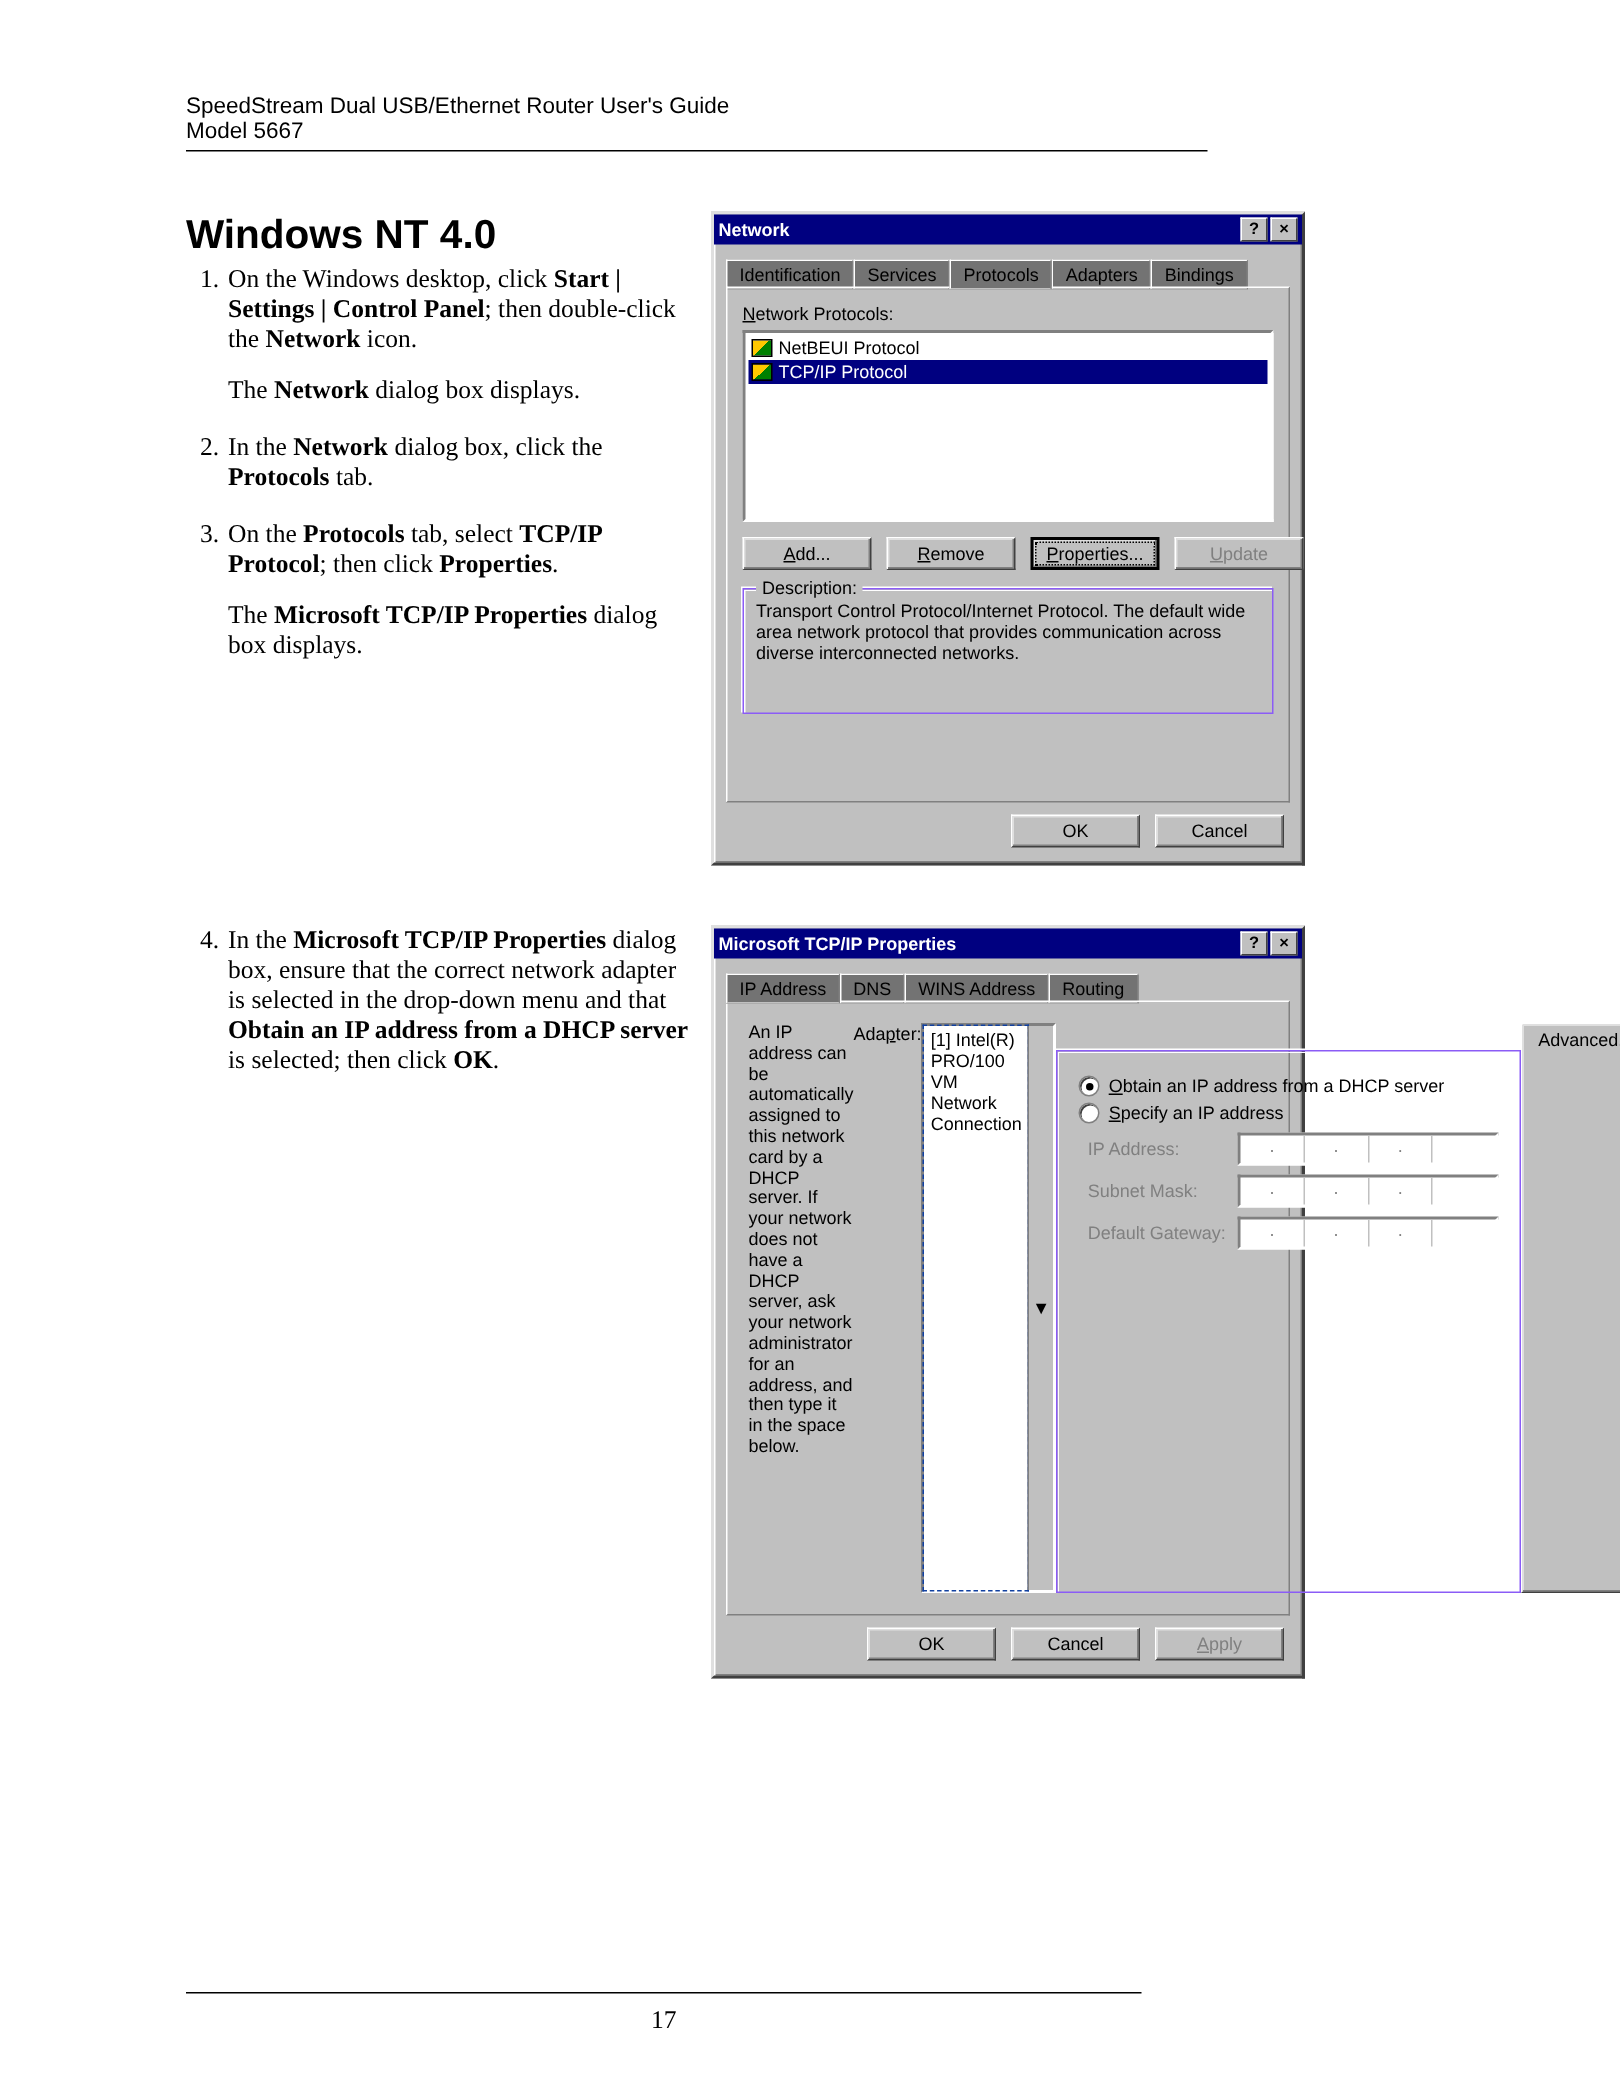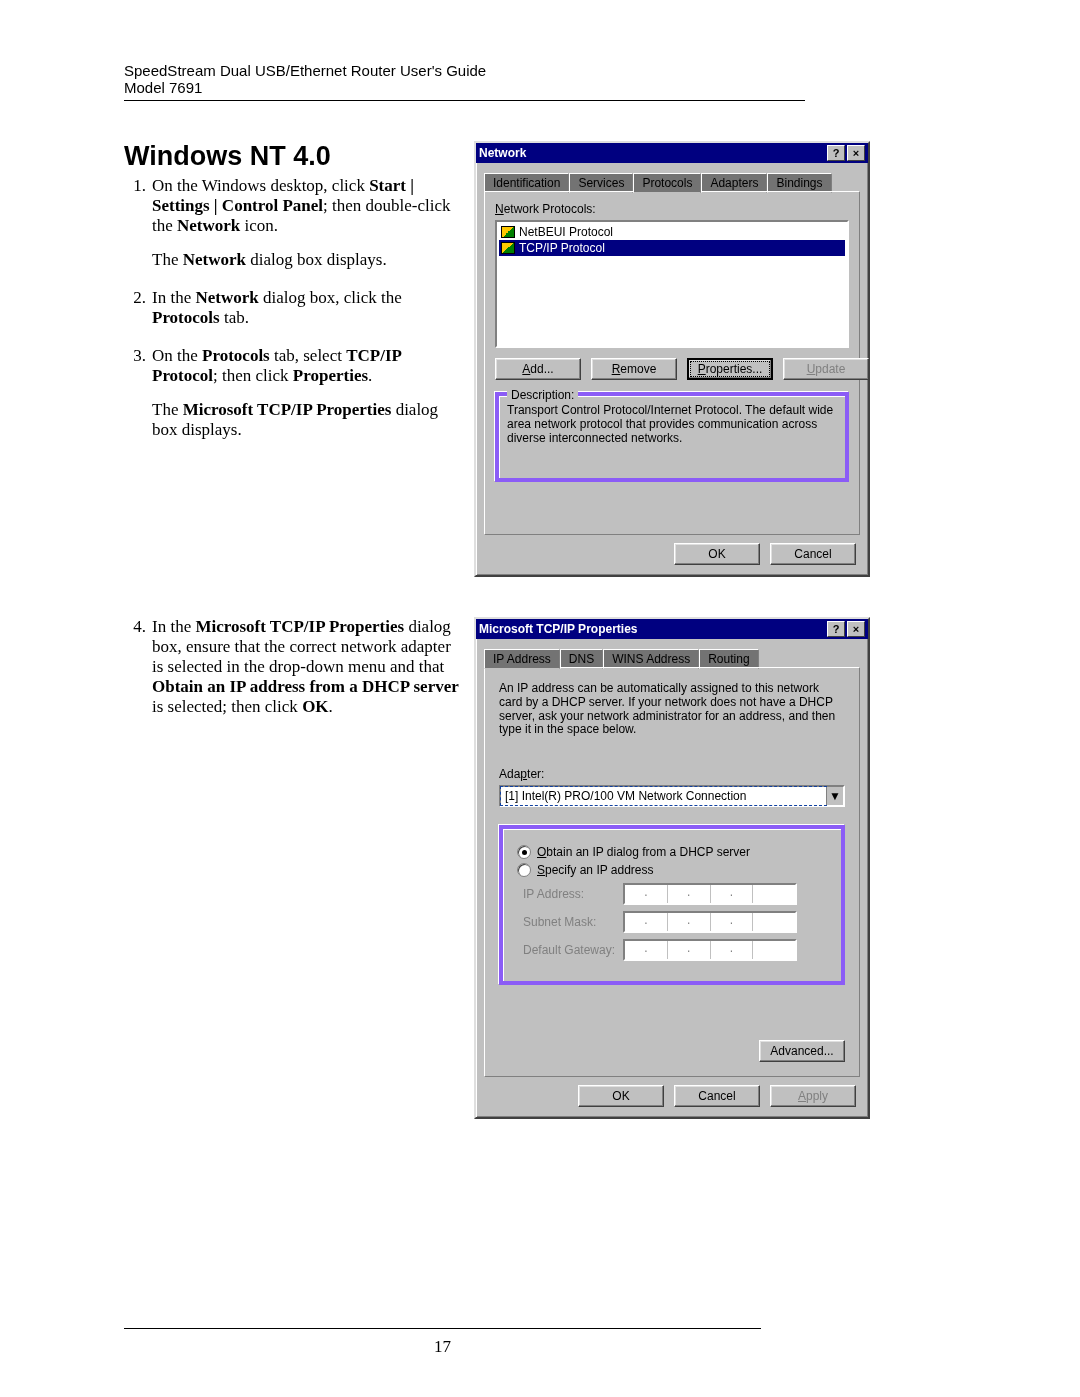--- a/index.html
+++ b/index.html
@@ -34,21 +34,21 @@
 .label-sm{margin-bottom:4px}
 .listbox{background:#fff;border:2px solid;border-color:#808080 #fff #fff #808080;height:120px;padding:2px}
 .listitem{display:flex;align-items:center;padding:1px 2px}
 .listitem.sel{background:#000080;color:#fff}
 .proto-ico{width:14px;height:12px;margin-right:4px;position:relative}
 .proto-ico::before{content:"";position:absolute;inset:0;background:linear-gradient(135deg,#ffc800 50%,#008000 50%);border:1px solid #000}
 .btnrow{display:flex;gap:10px;margin-top:10px}
 .wbtn{min-width:72px;padding:3px 6px;background:#c0c0c0;border:1px solid;border-color:#fff #404040 #404040 #fff;box-shadow:inset -1px -1px 0 #808080,inset 1px 1px 0 #dfdfdf;text-align:center}
 .wbtn.focusring{outline:1px dotted #000;outline-offset:-4px;border:2px solid #000;padding:2px 5px}
 .wbtn.disabled{color:#808080}
-.groupbox{border:4px solid #8b5cf6;box-shadow:1px 1px 0 #fff inset,-1px -1px 0 #fff;padding:8px;margin-top:12px;position:relative}
+.groupbox{border:1px solid #8b5cf6;box-shadow:1px 1px 0 #fff inset,-1px -1px 0 #fff;padding:8px;margin-top:12px;position:relative}
 .groupbox .legend{position:absolute;top:-8px;left:8px;background:#c0c0c0;padding:0 4px;font-size:12px}
 .desc{font-size:12px;line-height:1.15}
 .foot-btns{display:flex;justify-content:flex-end;gap:10px;padding:8px 4px 0 0}
 .u{text-decoration:underline}
 .radio-row{display:flex;align-items:center;margin:4px 0}
 .radio{width:12px;height:12px;border-radius:50%;background:#fff;border:1px solid #808080;box-shadow:inset 1px 1px 0 #404040;margin-right:6px;display:flex;align-items:center;justify-content:center}
 .radio .dot{width:5px;height:5px;border-radius:50%;background:#000}
 .combo{display:flex;background:#1d4ed8;border:2px solid;border-color:#808080 #fff #fff #808080}
 .combo .val{flex:1;padding:2px 4px;outline:1px dashed #1040a0;background:#fff}
 .combo .drop{width:16px;background:#c0c0c0;border-left:1px solid #808080;display:flex;align-items:center;justify-content:center}
@@ -57,21 +57,21 @@
 .ipbox{flex:0 0 170px;height:18px;background:#fff;border:2px solid;border-color:#808080 #fff #fff #808080;display:flex}
 .ipbox span{flex:1;text-align:center;color:#808080;border-right:1px solid #c0c0c0}
 .ipbox span:last-child{border-right:none}
 .sec-gap{height:40px}
 </style>
 </head>
 <body>
 
 <div class="page">
   <div class="hdr-line">SpeedStream Dual USB/Ethernet Router User's Guide</div>
-  <div class="hdr-line">Model 7691</div>
+  <div class="hdr-line">Model 5667</div>
   <hr class="hdr-rule">
 
   <div class="row">
     <div class="col-text">
       <h1>Windows NT 4.0</h1>
 
       <div class="step">
         <div class="step-num">1.</div>
         <div class="step-body">
           <span>On the Windows desktop, click </span><span class="bold">Start | Settings | Control Panel</span><span>; then double-click the </span><span class="bold">Network</span><span> icon.</span>
@@ -166,35 +166,35 @@
           <div class="sysbtn">?</div>
           <div class="sysbtn">×</div>
         </div>
         <div class="body">
           <div class="tabs">
             <div class="tab active">IP Address</div>
             <div class="tab">DNS</div>
             <div class="tab">WINS Address</div>
             <div class="tab">Routing</div>
           </div>
-          <div class="tabbed" style="flex:1;display:flex;flex-direction:column;padding:14px">
+          <div class="tabbed" style="flex:1;display:flex;flex-direction:row;padding:14px">
             <div class="desc" style="margin-bottom:30px">An IP address can be automatically assigned to this network card by a DHCP server.  If your network does not have a DHCP server, ask your network administrator for an address, and then type it in the space below.</div>
 
             <div class="label-sm"><span>Ada</span><span class="u">p</span><span>ter:</span></div>
             <div class="combo">
               <div class="val">[1] Intel(R) PRO/100 VM Network Connection</div>
               <div class="drop">▼</div>
             </div>
 
             <div class="groupbox" style="margin-top:18px;padding:12px 14px 14px 14px">
               <div class="radio-row">
                 <div class="radio">
                     <div class="dot"></div>
                   </div>
-                <span><span class="u">O</span><span>btain an IP dialog from a DHCP server</span></span>
+                <span><span class="u">O</span><span>btain an IP address from a DHCP server</span></span>
               </div>
               <div class="radio-row">
                 <div class="radio"></div>
                 <span><span class="u">S</span><span>pecify an IP address</span></span>
               </div>
               <div style="padding-left:6px;margin-top:6px">
                 <div class="fieldrow">
                   <div class="fl">IP Address:</div>
                   <div class="ipbox">
                       <span>.</span>

